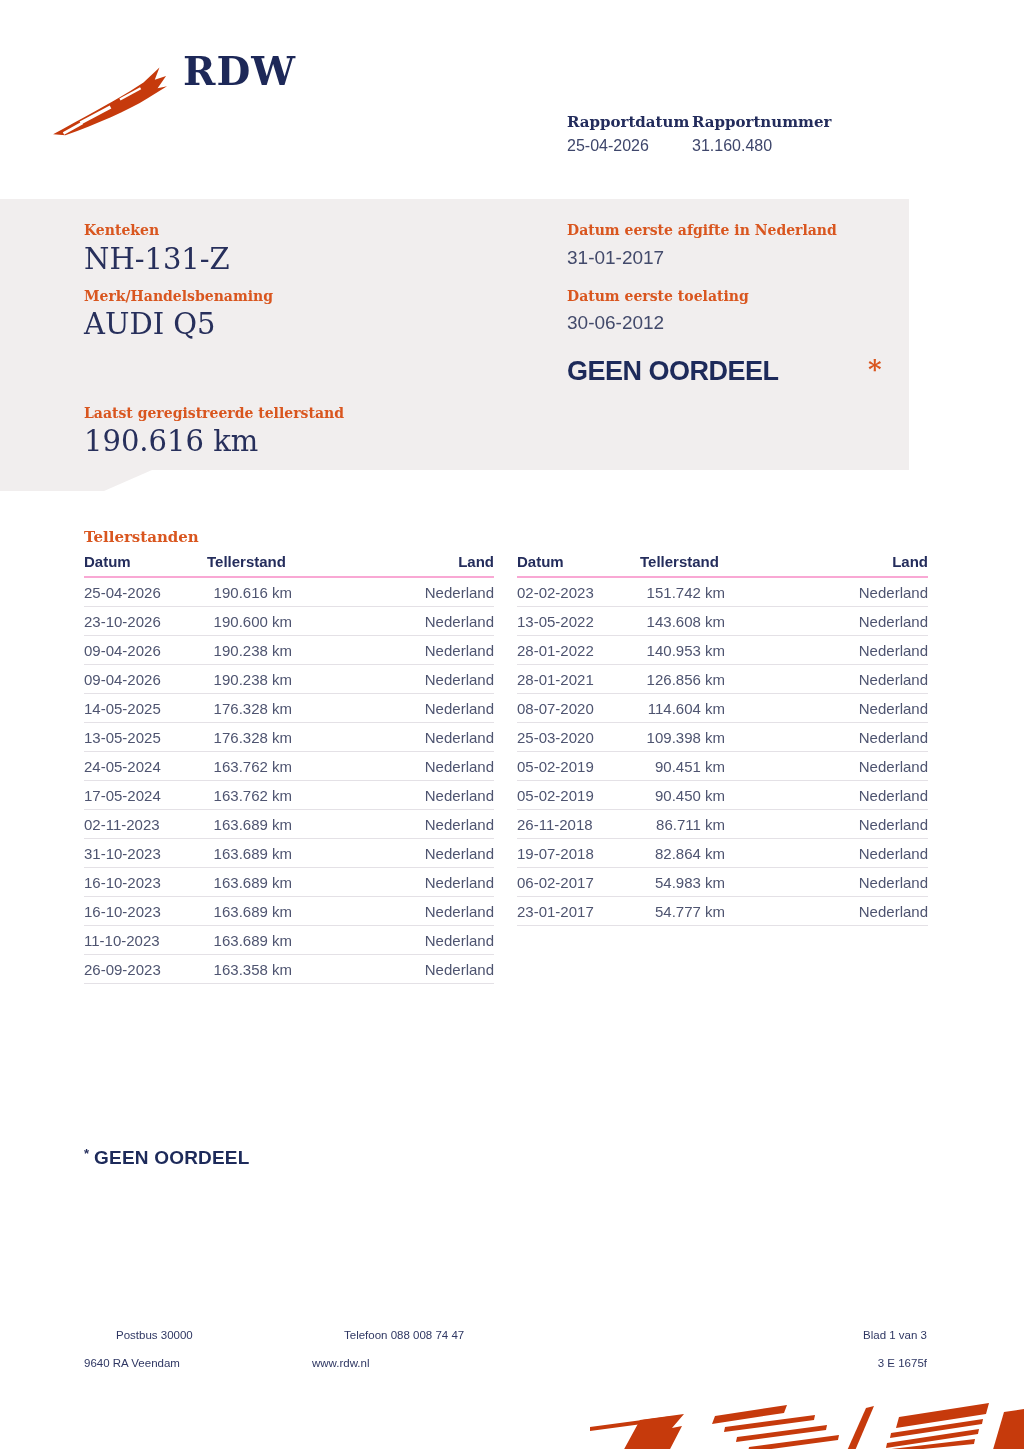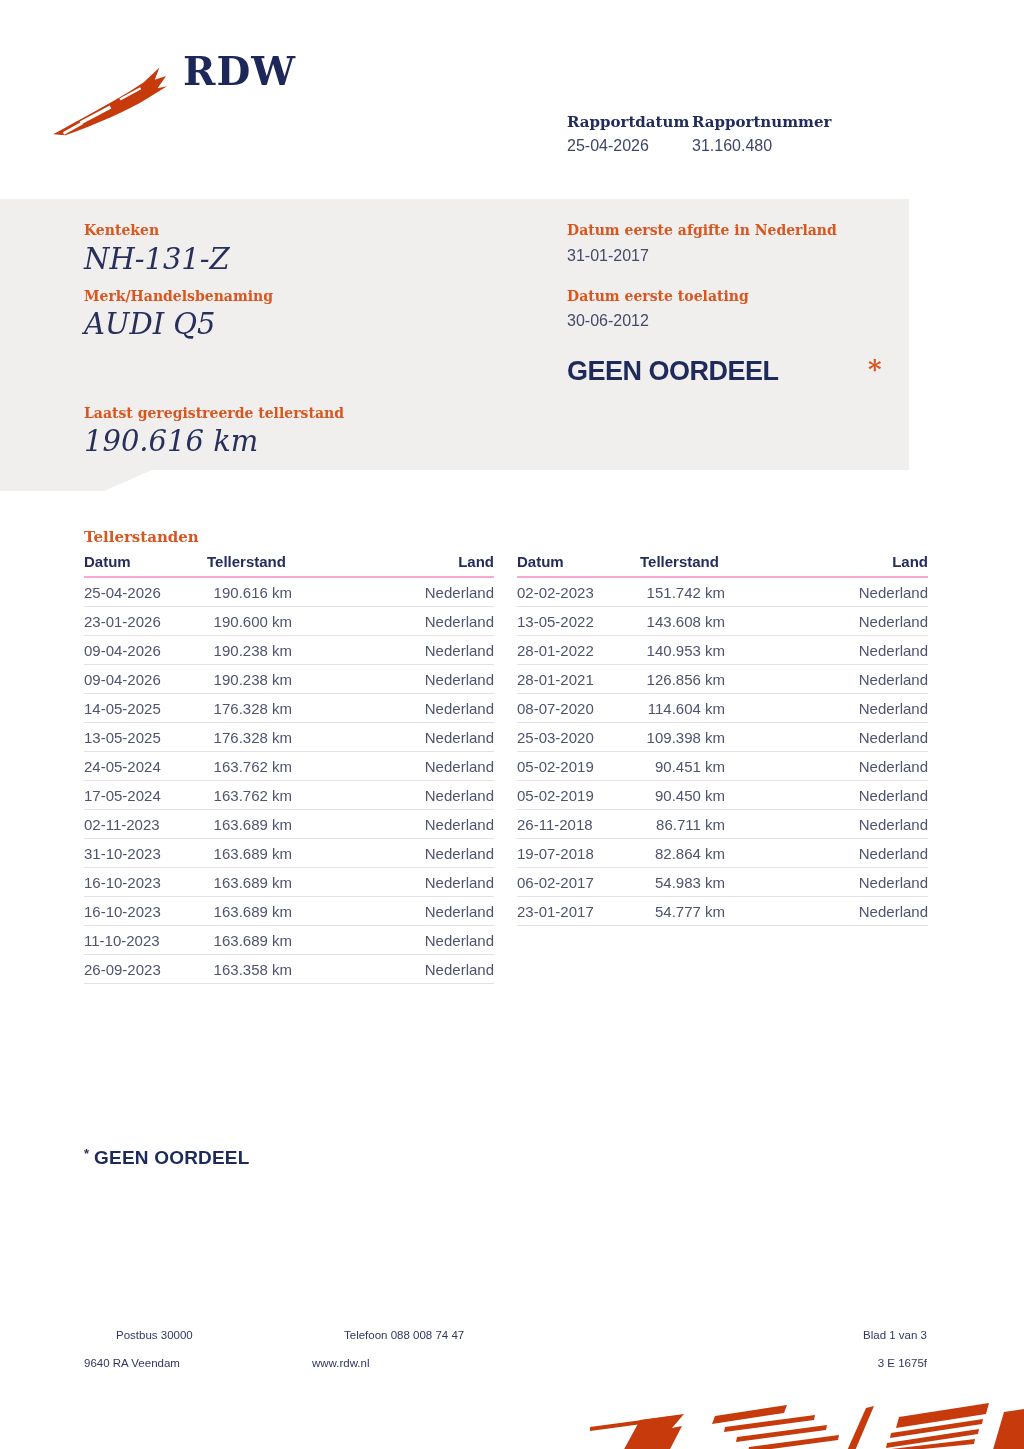--- a/index.html
+++ b/index.html
@@ -35,23 +35,23 @@
     clip-path:polygon(0 0, 909px 0, 909px 271px, 152px 271px, 104px 292px, 0 292px);
   }
   .olabel {
     position:absolute;
     font-family:"DejaVu Serif", serif; font-weight:bold;
     font-size:14px; color:#d9561f;
   }
   .big-serif {
     position:absolute;
     font-family:"DejaVu Serif", serif;
-    font-size:29px; color:#272f5b;font-style:italic;
-  }
-  .plain-value { position:absolute; font-size:16px; color:#434a6b; }
+    font-size:29px; color:#272f5b;
+  }
+  .plain-value { position:absolute; font-size:19px; color:#434a6b; }
   .verdict {
     position:absolute; left:567px; top:352px;
     font-size:27px; font-weight:bold; color:#1d2a5a; letter-spacing:-0.5px;
   }
   .verdict-star {
     position:absolute; left:868px; top:350px;
     font-family:"DejaVu Serif", serif;
     font-size:26px; font-weight:bold; color:#d9561f;
   }
 
@@ -144,21 +144,21 @@
       <span class="th km" style="text-align:left">Tellerstand</span>
       <span class="th land">Land</span>
     </div>
     <div class="tbody">
         <div class="trow">
           <span class="td date">25-04-2026</span>
           <span class="td km">190.616 km</span>
           <span class="td land">Nederland</span>
         </div>
         <div class="trow">
-          <span class="td date">23-01-2026</span>
+          <span class="td date">23-10-2026</span>
           <span class="td km">190.600 km</span>
           <span class="td land">Nederland</span>
         </div>
         <div class="trow">
           <span class="td date">09-04-2026</span>
           <span class="td km">190.238 km</span>
           <span class="td land">Nederland</span>
         </div>
         <div class="trow">
           <span class="td date">09-04-2026</span>

